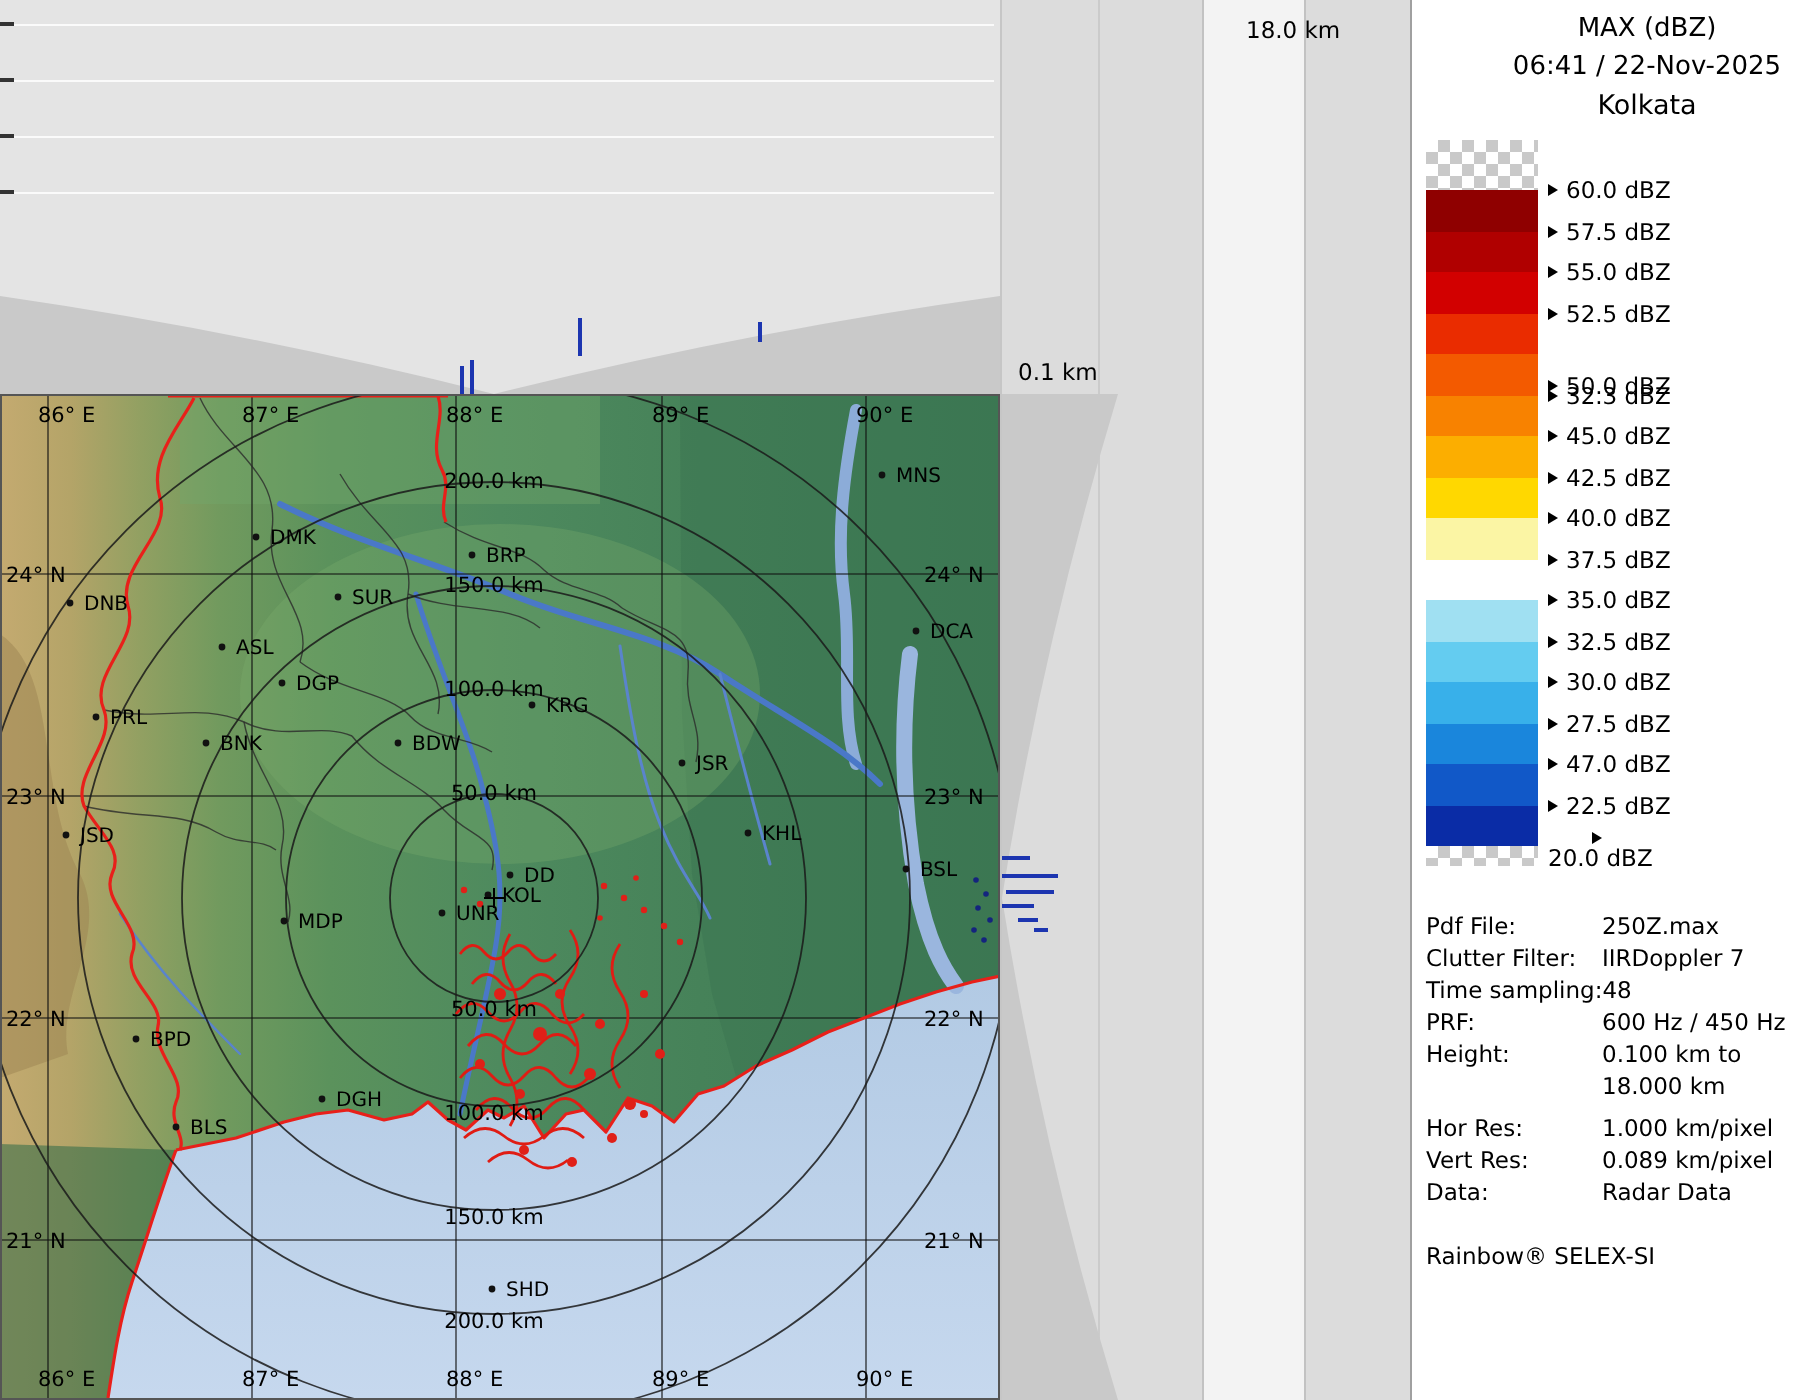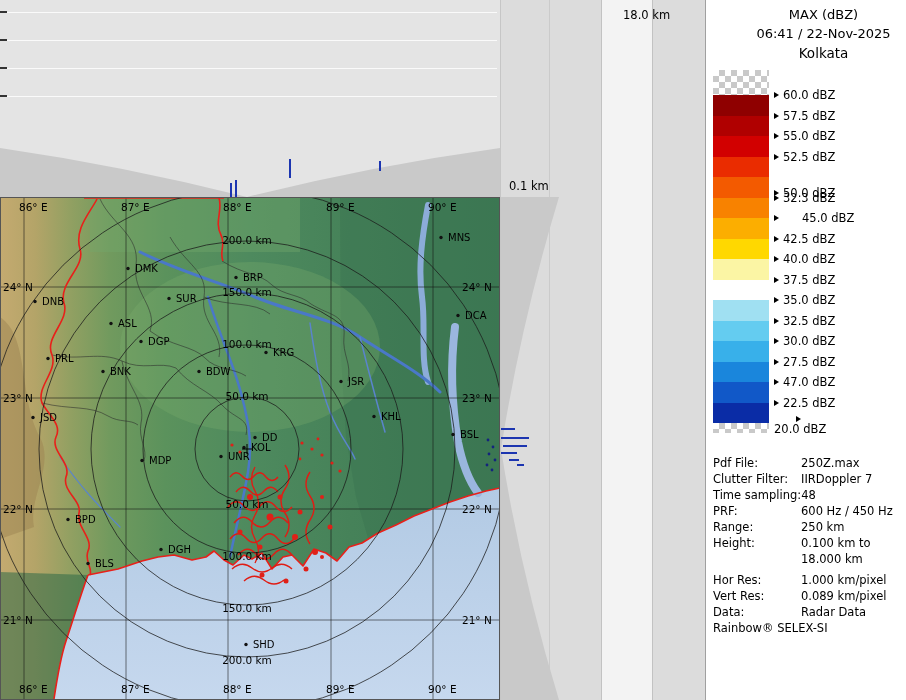--- a/index.html
+++ b/index.html
@@ -350,24 +350,20 @@
         </div>
         <div class="meta-row">
           <div class="m-label">Time sampling:</div>
           <div class="m-value">48</div>
         </div>
         <div class="meta-row">
           <div class="m-label">PRF:</div>
           <div class="m-value">600 Hz / 450 Hz</div>
         </div>
         <div class="meta-row">
-          <div class="m-label">Range:</div>
-          <div class="m-value">250 km</div>
-        </div>
-        <div class="meta-row">
           <div class="m-label">Height:</div>
           <div class="m-value">0.100 km to
 18.000 km</div>
         </div>
         <div class="meta-row gap">
           <div class="m-label">Hor Res:</div>
           <div class="m-value">1.000 km/pixel</div>
         </div>
         <div class="meta-row">
           <div class="m-label">Vert Res:</div>
@@ -396,21 +392,21 @@
         <span>52.5 dBZ</span>
       </div>
       <div class="cb-label" style="top: 186px;">
         <span class="tri"></span>
         <span>50.0 dBZ</span>
       </div>
       <div class="cb-label" style="top: 190.5px;">
         <span class="tri"></span>
         <span>32.3 dBZ</span>
       </div>
-      <div class="cb-label" style="top: 211px; gap: 19px;">
+      <div class="cb-label" style="top: 211px;">
         <span class="tri"></span>
         <span>45.0 dBZ</span>
       </div>
       <div class="cb-label" style="top: 231.5px;">
         <span class="tri"></span>
         <span>42.5 dBZ</span>
       </div>
       <div class="cb-label" style="top: 252px;">
         <span class="tri"></span>
         <span>40.0 dBZ</span>

